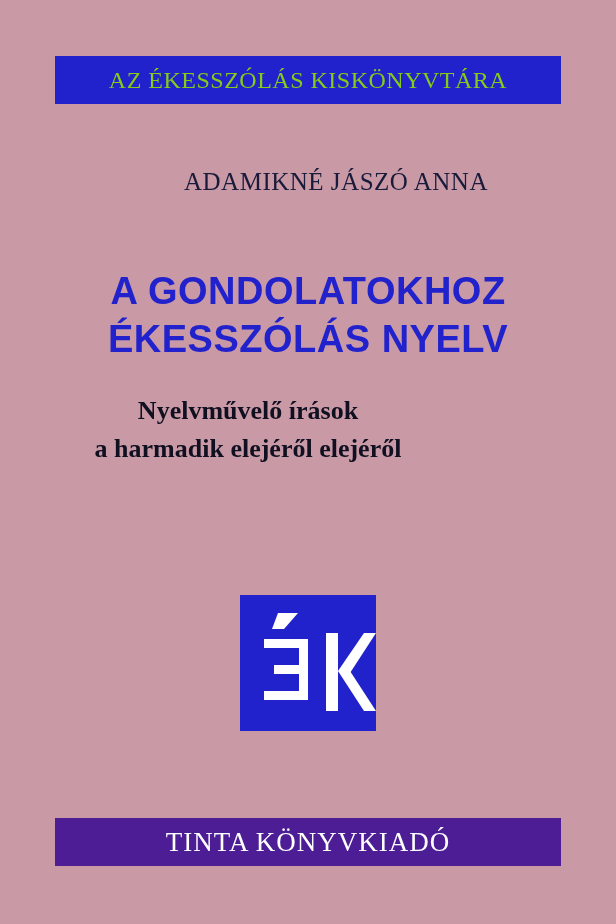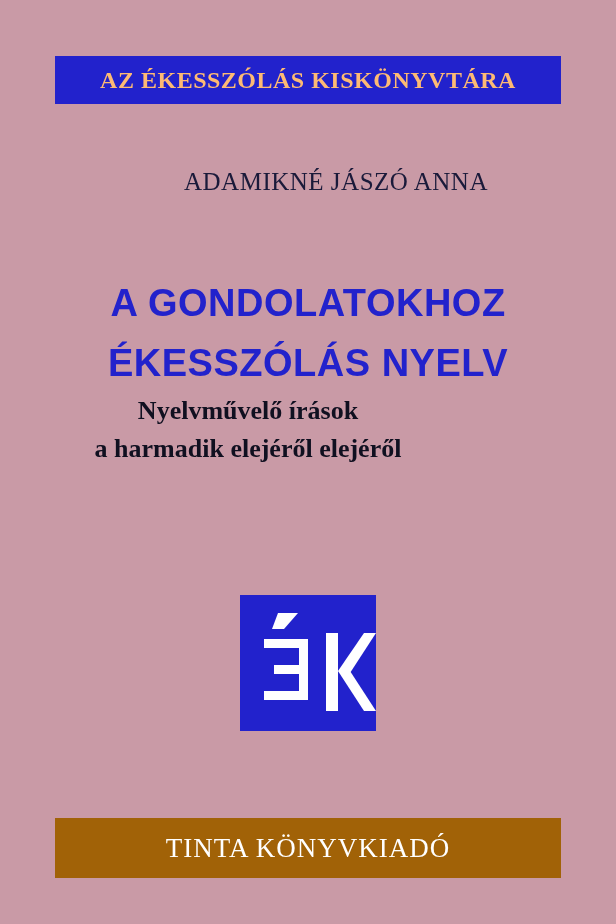--- a/index.html
+++ b/index.html
@@ -26,25 +26,25 @@
     left: 55px;
     top: 56px;
     width: 506px;
     height: 48px;
     background: #2222cc;
     display: flex;
     align-items: center;
     justify-content: center;
   }
   .series-band .series-text {
-    color: #fdba74;
+    color: #84cc16;
     font-family: "Liberation Serif", serif;
     font-size: 24px;
     letter-spacing: 0.5px;
-    font-weight: 700;
+    font-weight: 400;
     white-space: nowrap;
   }
   
   .author {
     position: absolute;
     left: 0;
     top: 168px;
     width: 616px;
     text-align: center;
     color: #1a1a3a;
@@ -62,21 +62,20 @@
     text-align: center;
     color: #2222cc;
     font-family: "Liberation Sans", sans-serif;
     font-size: 38px;
     font-weight: 700;
     line-height: 1.26;
     letter-spacing: 0.5px;
   }
   .title .line {
     display: block;
-    margin-top: 12px;
   }
   
   .subtitle {
     position: absolute;
     left: 0;
     top: 392px;
     width: 496px;
     text-align: center;
     color: #101020;
     font-family: "Liberation Serif", serif;
@@ -98,22 +97,22 @@
   }
   .logo svg {
     display: block;
   }
   
   .publisher-band {
     position: absolute;
     left: 55px;
     top: 818px;
     width: 506px;
-    height: 60px;
-    background: #a16207;
+    height: 48px;
+    background: #4c1d95;
     display: flex;
     align-items: center;
     justify-content: center;
   }
   .publisher-band .publisher-text {
     color: #ffffff;
     font-family: "Liberation Serif", serif;
     font-size: 27px;
     letter-spacing: 1px;
     white-space: nowrap;

